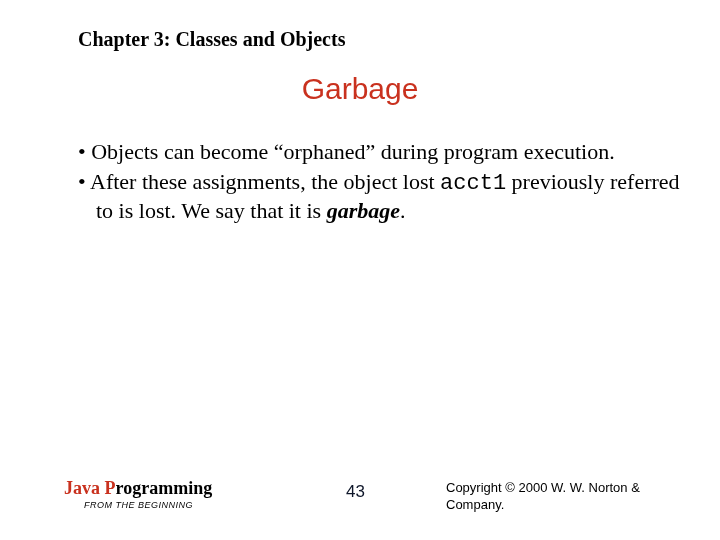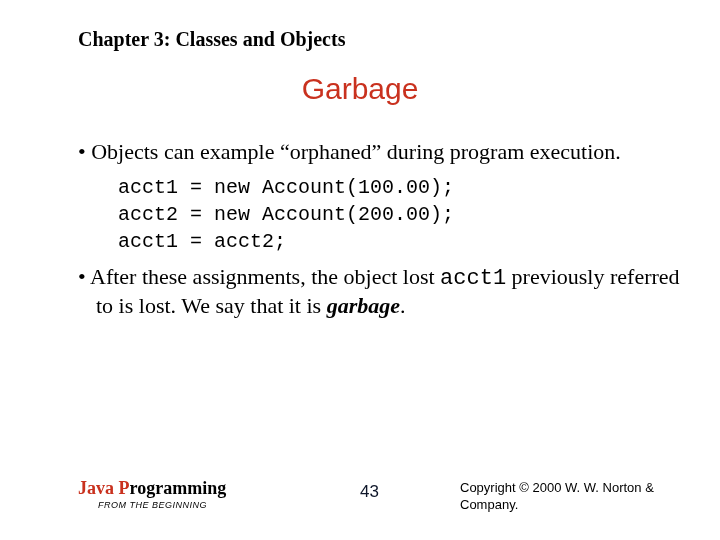--- a/index.html
+++ b/index.html
@@ -67,21 +67,21 @@
   .para3 .inline-code {
     font-family: "Courier New", Courier, monospace;
   }
   .para3 .garbage-word {
     font-style: italic;
     font-weight: bold;
   }
   .footer {
     position: absolute;
     bottom: 22px;
-    left: 78px;
+    left: 64px;
     right: 30px;
     height: 40px;
     margin-top: 40px;
   }
   .book-title {
     position: absolute;
     left: 0;
     top: 0;
     font-family: "Times New Roman", Times, serif;
     font-weight: bold;
@@ -119,24 +119,21 @@
   }
 </style>
 </head>
 <body>
 
 <div class="chapter-header">Chapter 3: Classes and Objects</div>
 
 <div class="slide-title">Garbage</div>
 
 <div class="content">
-  <div class="bullet">Objects can example “orphaned” during program execution.</div>
-  <div class="code-block">acct1 = new Account(100.00);
-acct2 = new Account(200.00);
-acct1 = acct2;</div>
+  <div class="bullet">Objects can become “orphaned” during program execution.</div>
   <div class="para3">• <span>After these assignments, the object lost </span><span class="inline-code">acct1</span><span> previously referred to is lost. We say that it is </span><span class="garbage-word">garbage</span><span>.</span></div>
 </div>
 
 <div class="footer">
   <div class="book-title">
     <span class="java">Java </span><span class="prog-p">P</span><span class="prog-rest">rogramming</span>
   </div>
   <div class="book-subtitle">FROM THE BEGINNING</div>
   <div class="page-num">43</div>
   <div class="copyright">

